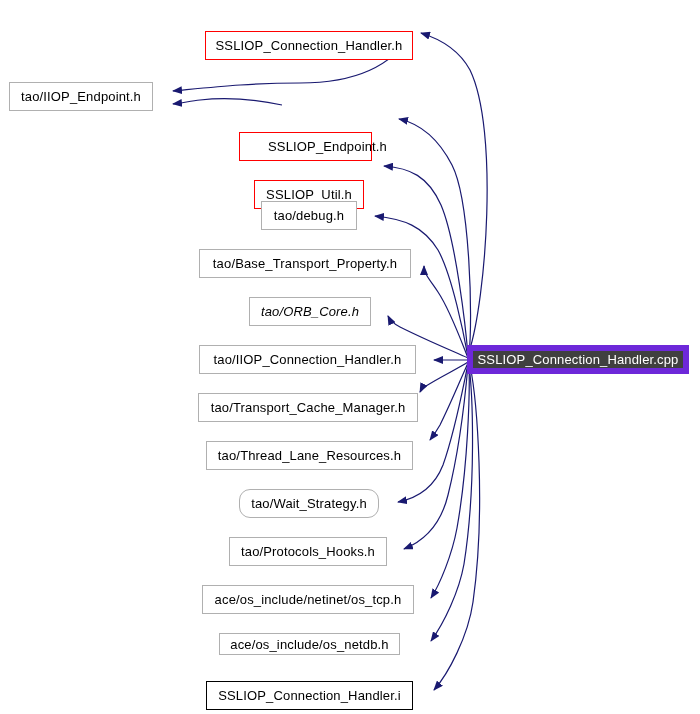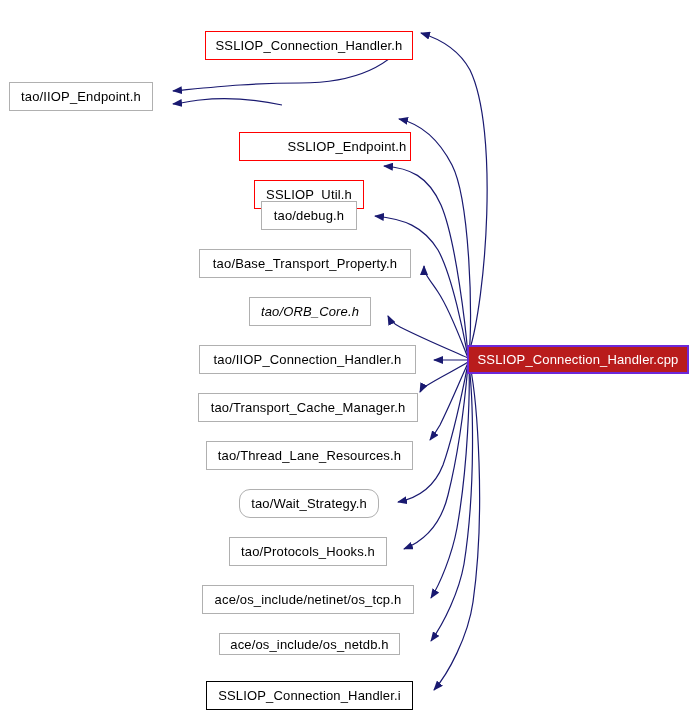--- a/index.html
+++ b/index.html
@@ -40,22 +40,22 @@
     background: #ffffff;
     color: #000000;
   }
   .node-red {
     border: 1px solid #ff0000;
     background: #ffffff;
     color: #000000;
     margin-top: 27px;
   }
   .node-current {
-    border: 2px solid #6d28d9;
-    background: #b91c1c;
+    border: 6px solid #6d28d9;
+    background: #404040;
     color: #ffffff;
   }
   .node-black {
     border: 1px solid #000000;
     background: #ffffff;
     color: #000000;
   }
 </style>
 </head>
 <body>
@@ -88,21 +88,21 @@
       </g>
   </svg>
 
   <div id="nodes-layer">
       <div class="node node-red" style="left: 205px; top: 4px; width: 208px; height: 29px;">
         <span>SSLIOP_Connection_Handler.h</span>
       </div>
       <div class="node node-grey" style="left: 9px; top: 82px; width: 144px; height: 29px;">
         <span>tao/IIOP_Endpoint.h</span>
       </div>
-      <div class="node node-red" style="left: 239px; top: 105px; width: 172px; height: 29px; padding-left: 44px;">
+      <div class="node node-red" style="left: 239px; top: 105px; width: 133px; height: 29px; padding-left: 44px;">
         <span>SSLIOP_Endpoint.h</span>
       </div>
       <div class="node node-red" style="left: 254px; top: 153px; width: 110px; height: 29px;">
         <span>SSLIOP_Util.h</span>
       </div>
       <div class="node node-grey" style="left: 261px; top: 201px; width: 96px; height: 29px;">
         <span>tao/debug.h</span>
       </div>
       <div class="node node-grey" style="left: 199px; top: 249px; width: 212px; height: 29px;">
         <span>tao/Base_Transport_Property.h</span>

